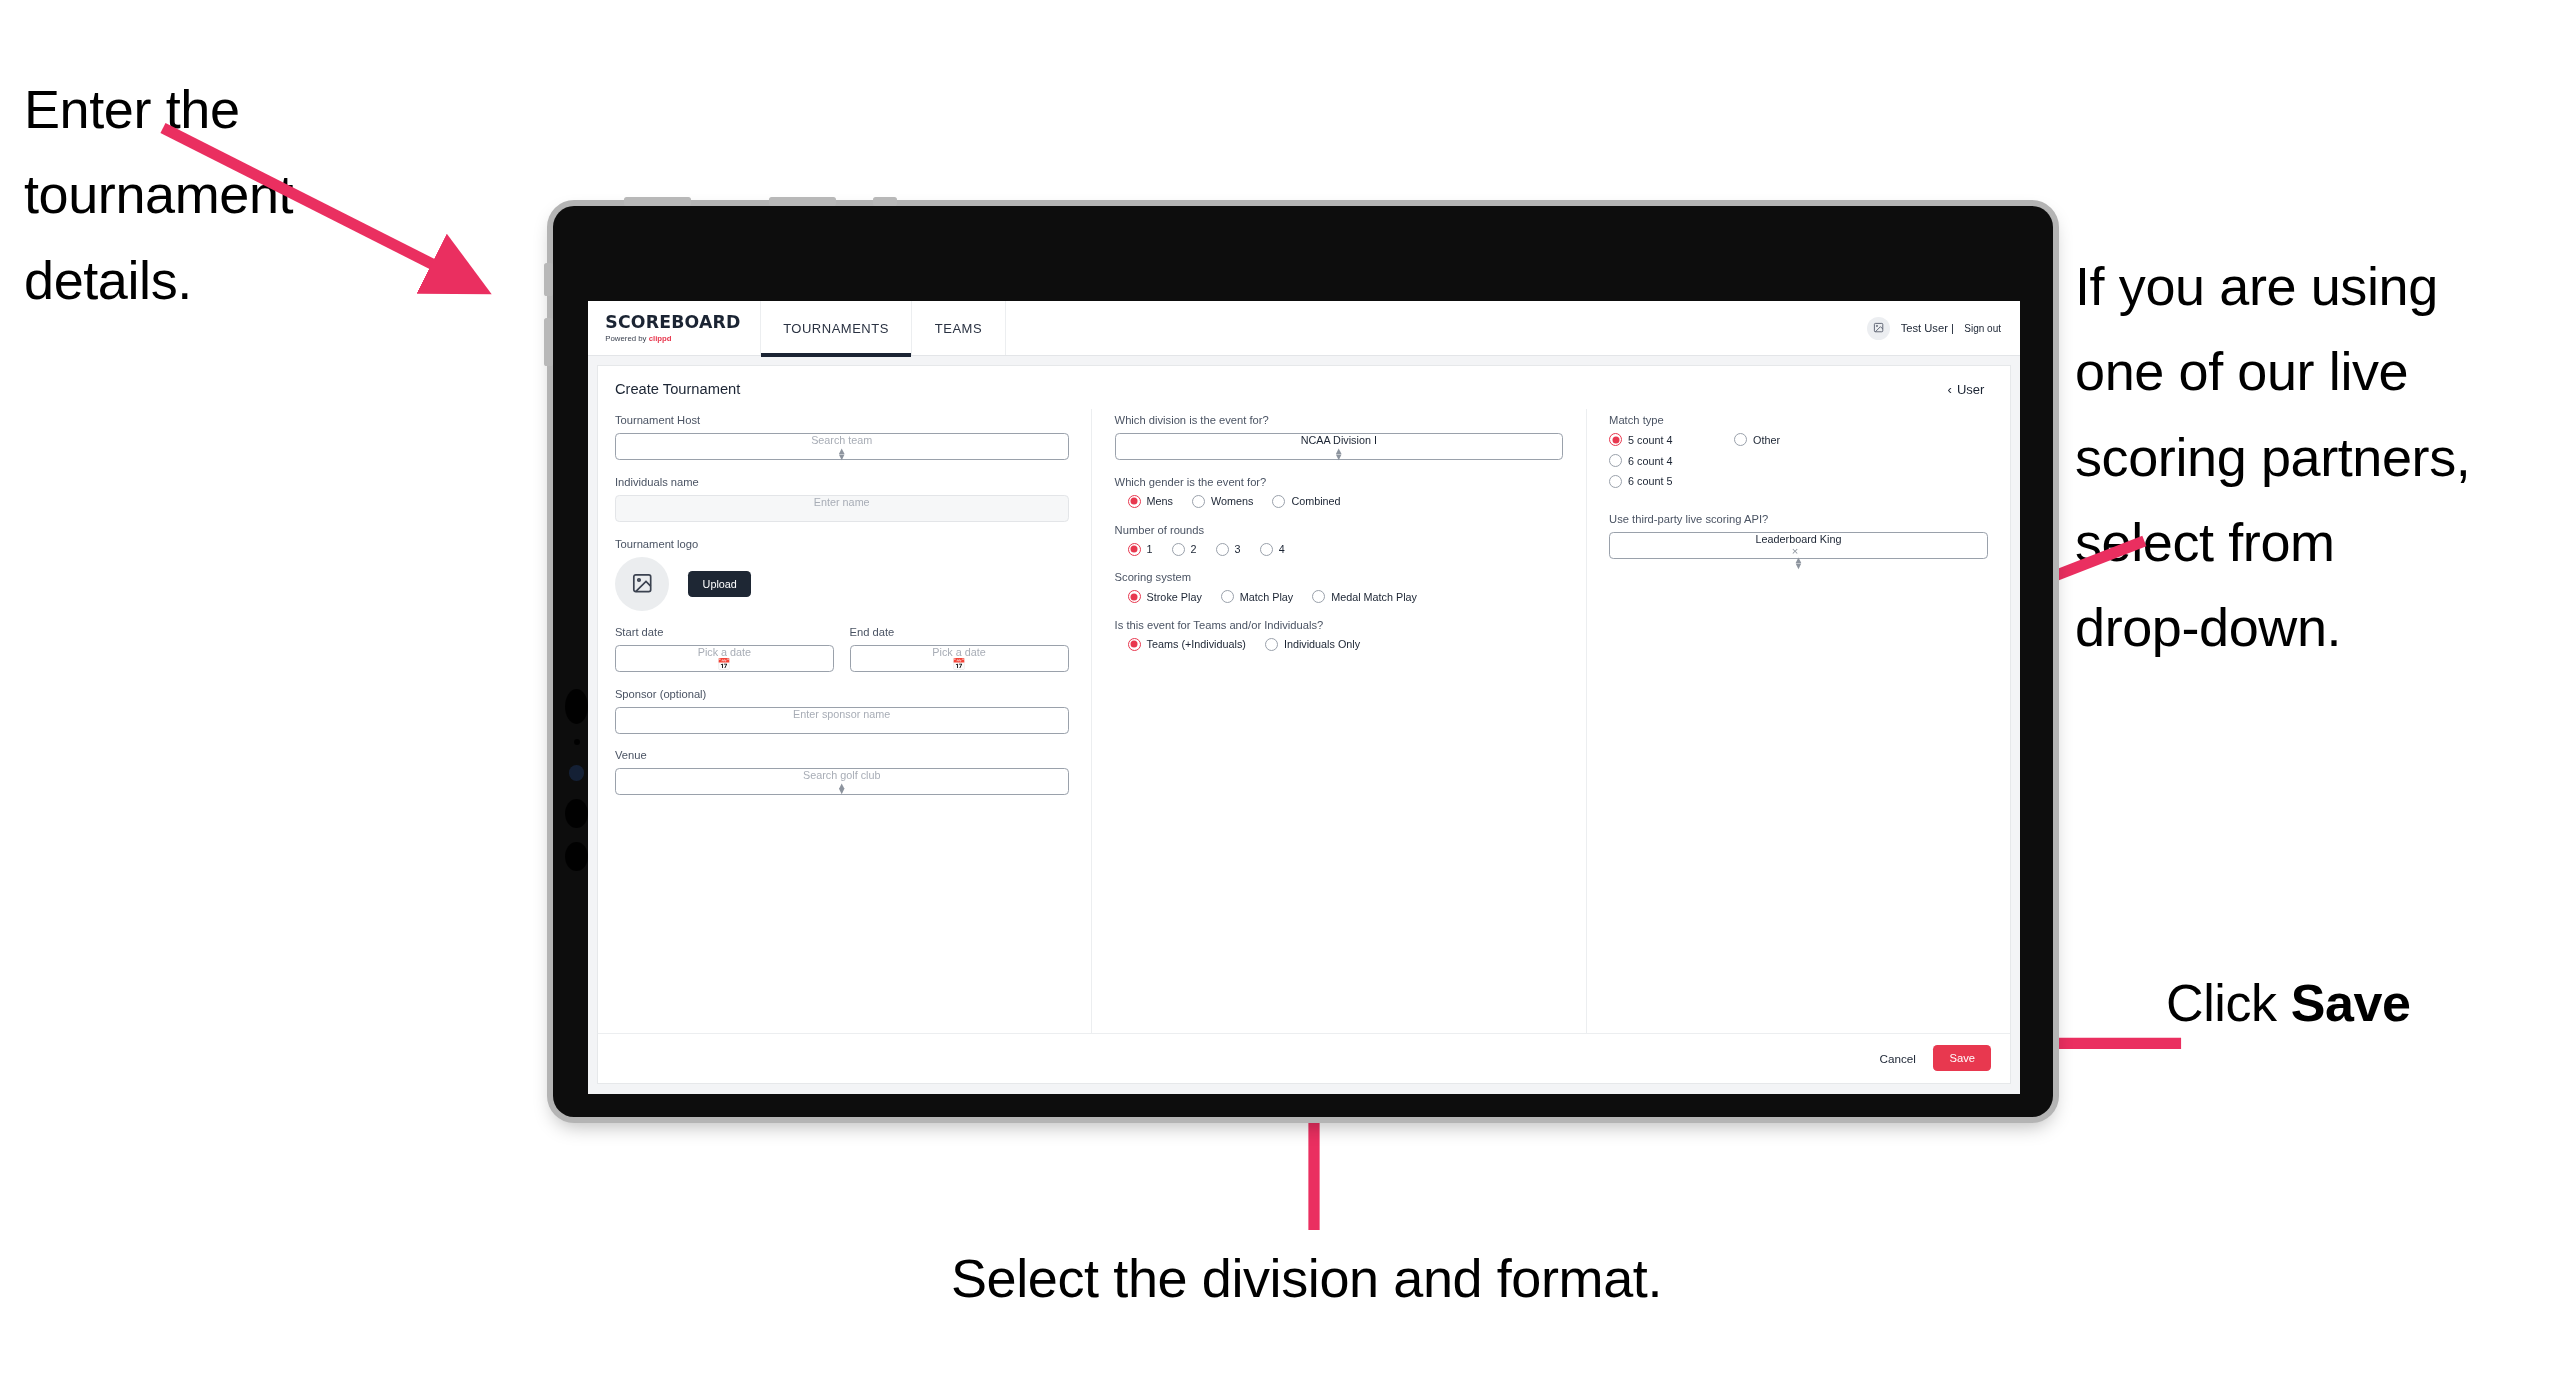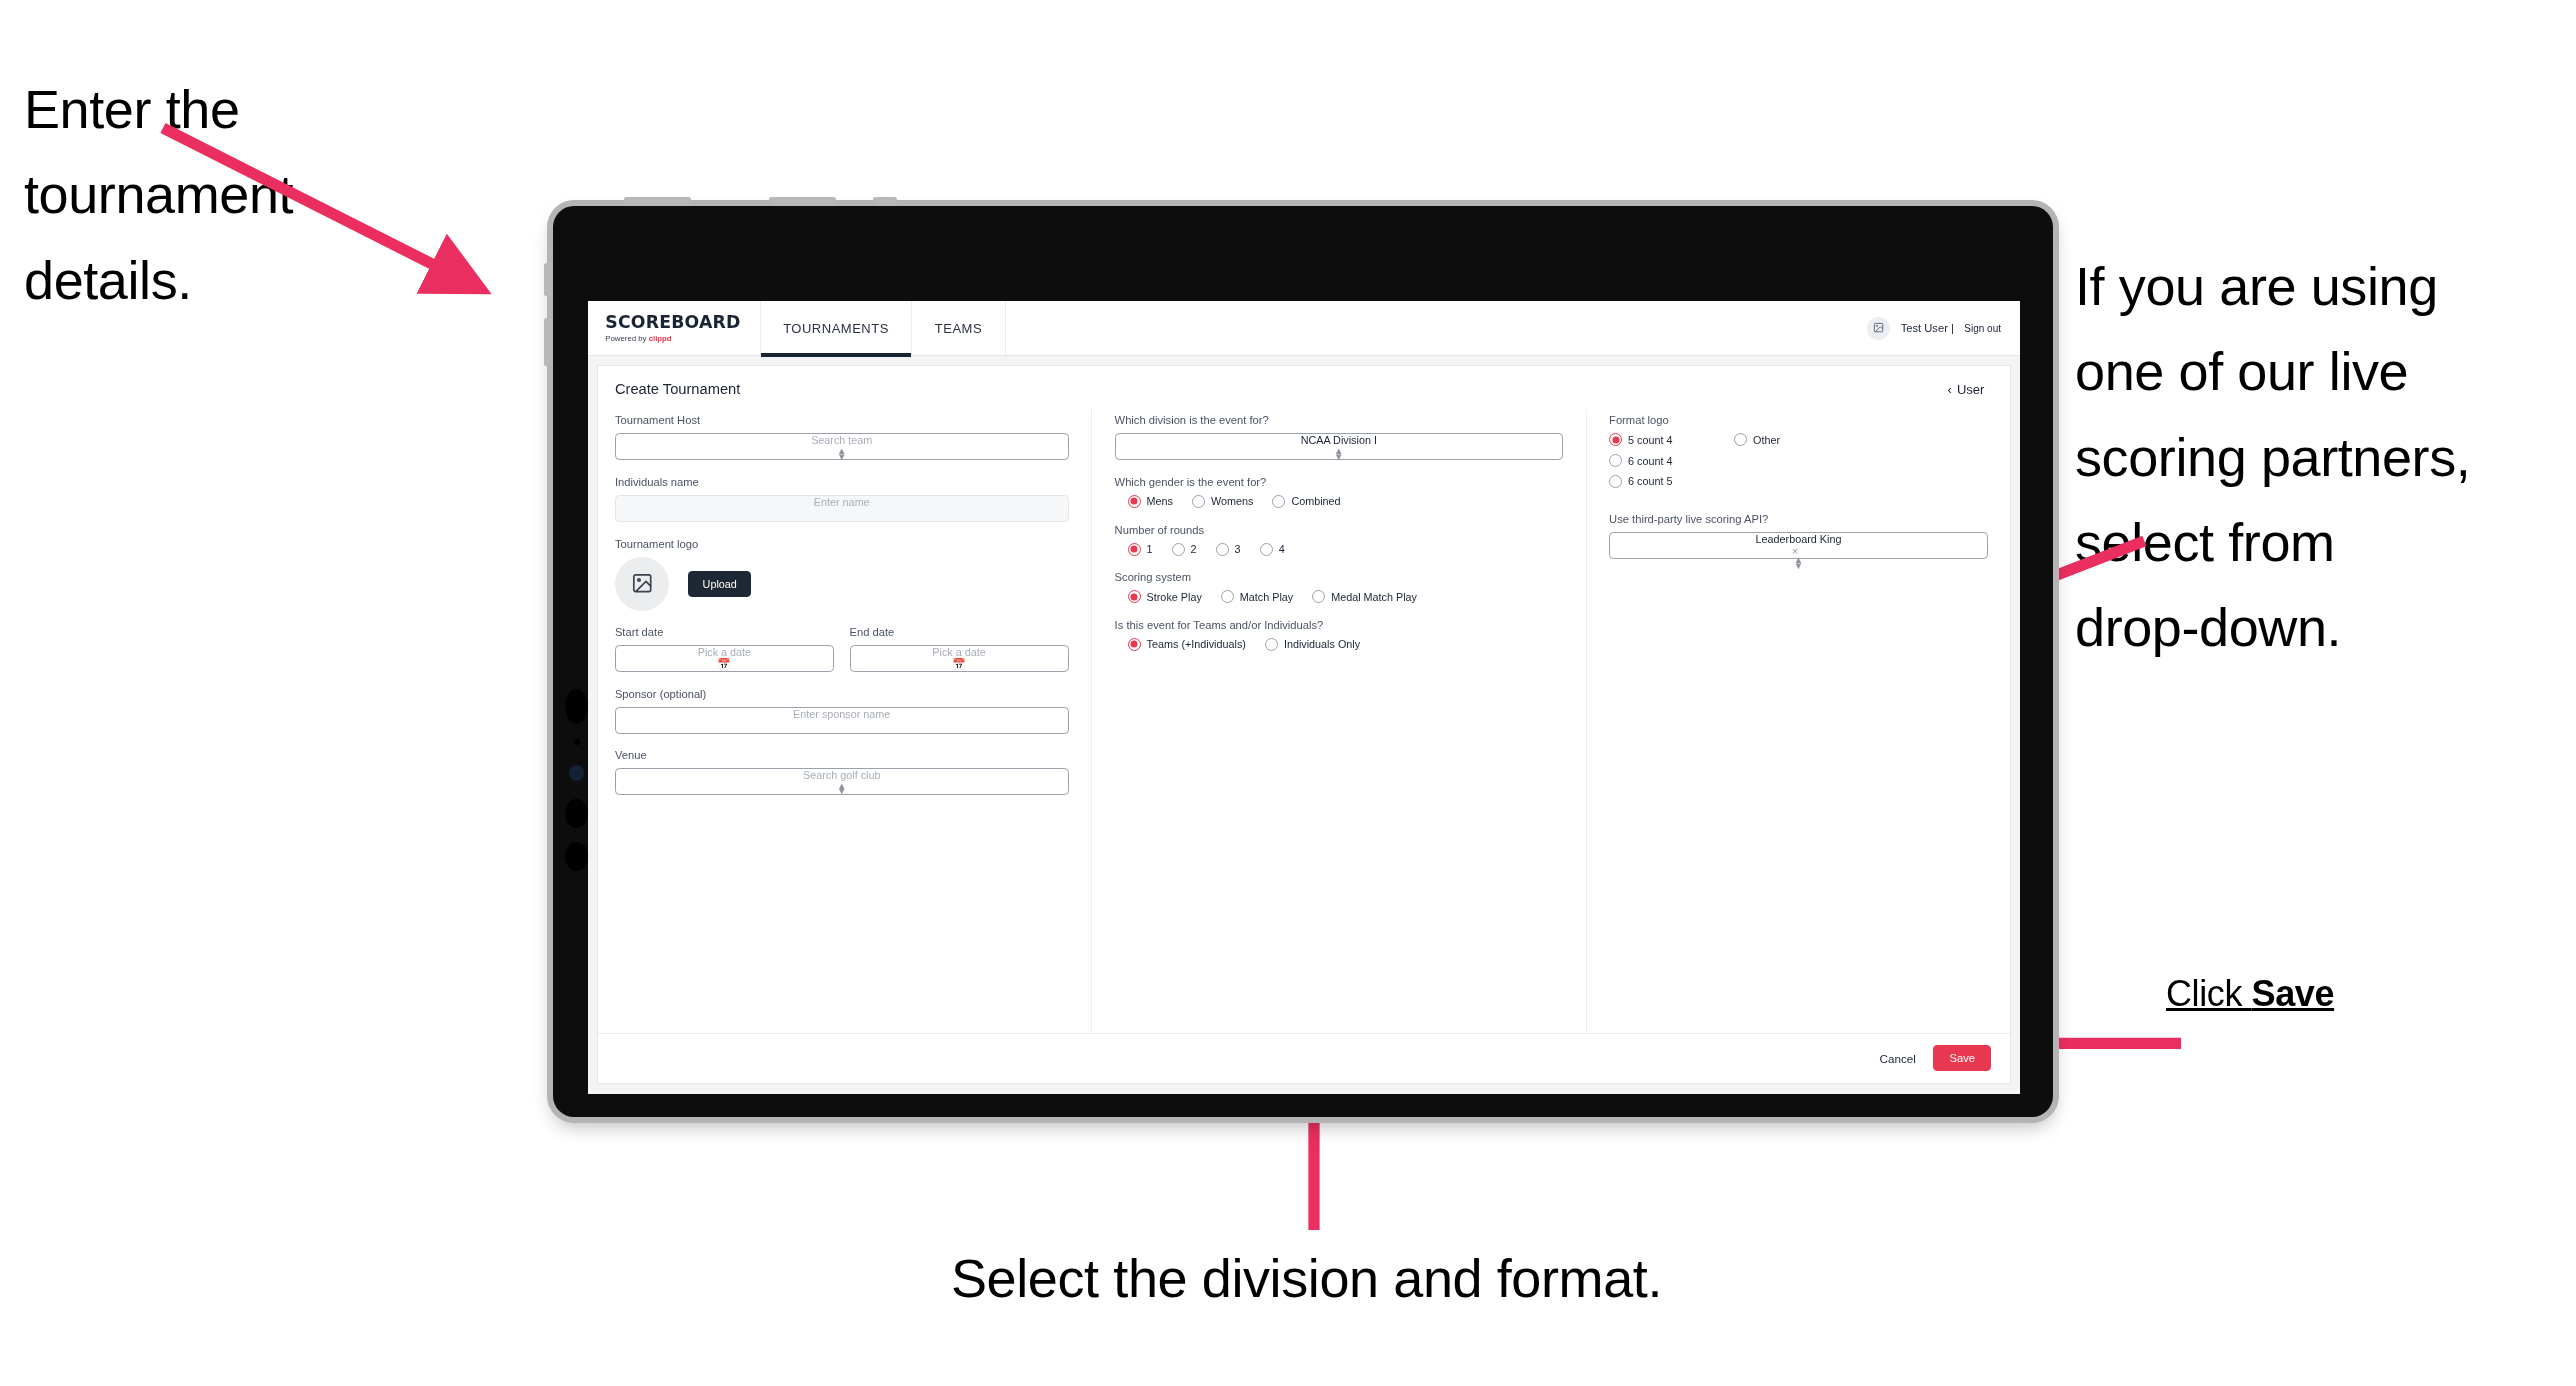--- a/index.html
+++ b/index.html
@@ -39,23 +39,22 @@
   }
   #annot-bottom {
     left: 951px;
     top: 1247px;
     font-size: 54px;
     letter-spacing: -0.4px;
   }
   #annot-save {
     left: 2166px;
     top: 973px;
-    font-size: 36px;
+    font-size: 52px;
     letter-spacing: -0.4px;
-    text-decoration: underline;
   }
   #annot-save b { font-weight: 700; }
 
   
   .arrow-svg {
     position: absolute;
     overflow: visible;
     pointer-events: none;
   }
 
@@ -606,21 +605,21 @@
               </div>
               <div class="radio-opt">
                 <span class="radio"></span>
                 <span class="radio-label">Individuals Only</span>
               </div>
             </div>
           </div>
 
           <div class="col" id="col-right">
 
-            <div class="field-label">Format logo</div>
+            <div class="field-label">Match type</div>
             <div id="format-grid">
               <div id="format-col-a" class="radio-stack">
                 <div class="radio-opt">
                   <span class="radio on"></span>
                   <span class="radio-label">5 count 4</span>
                 </div>
                 <div class="radio-opt">
                   <span class="radio"></span>
                   <span class="radio-label">6 count 4</span>
                 </div>

